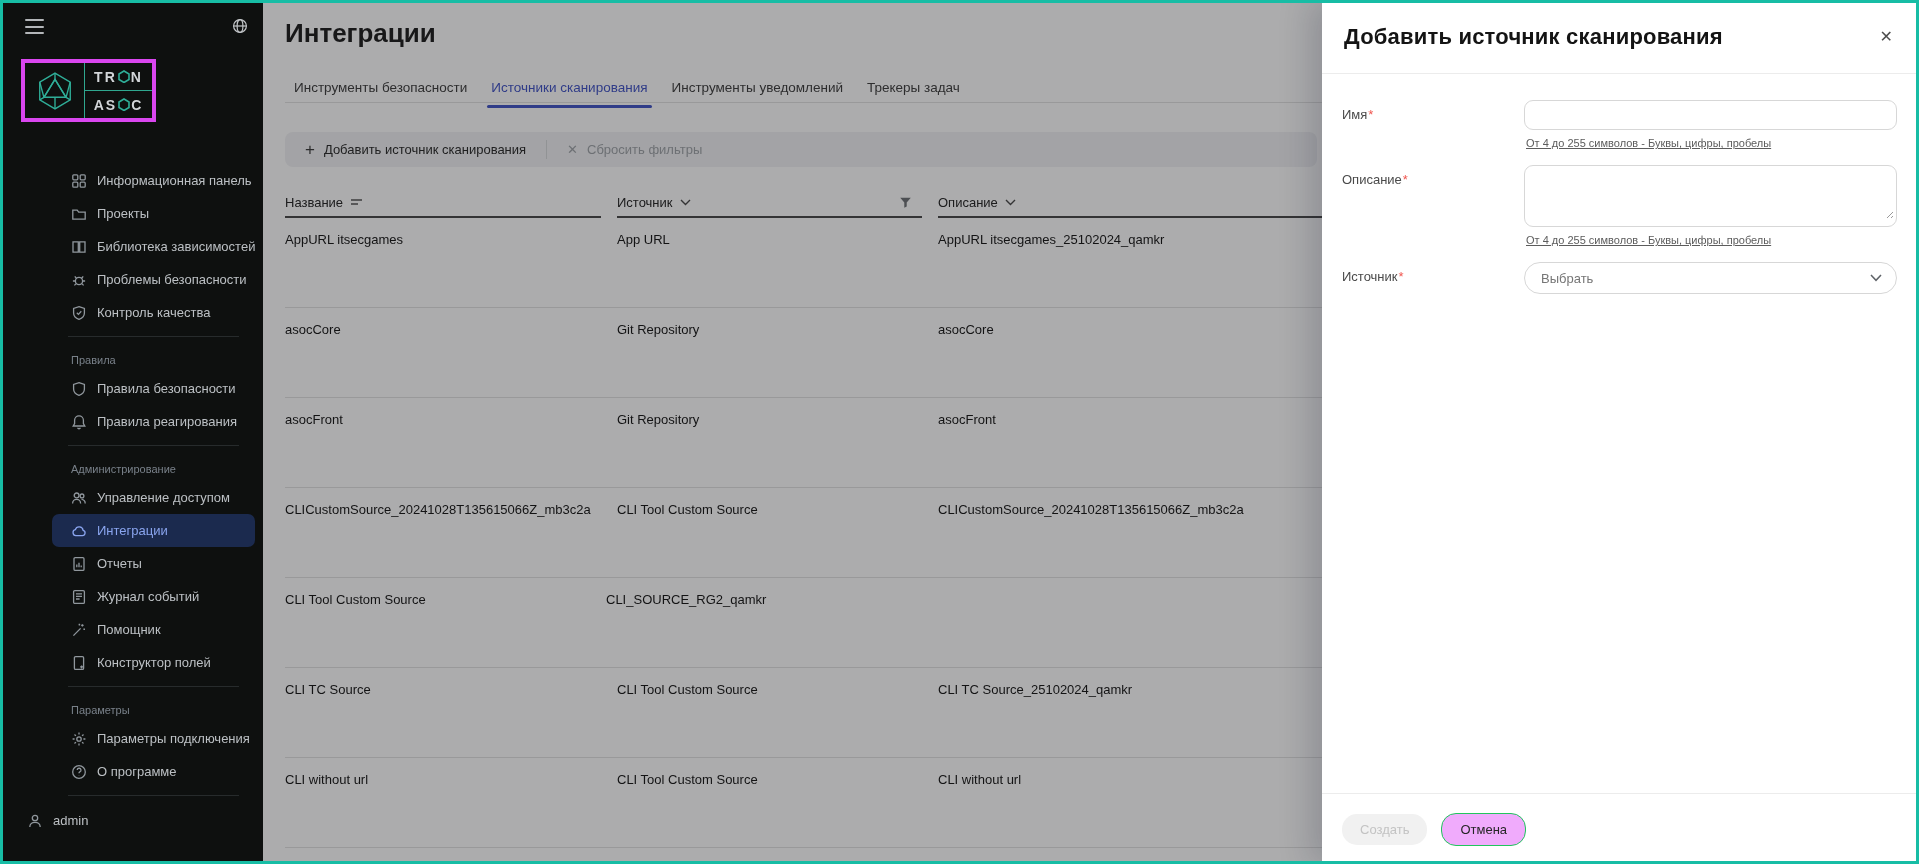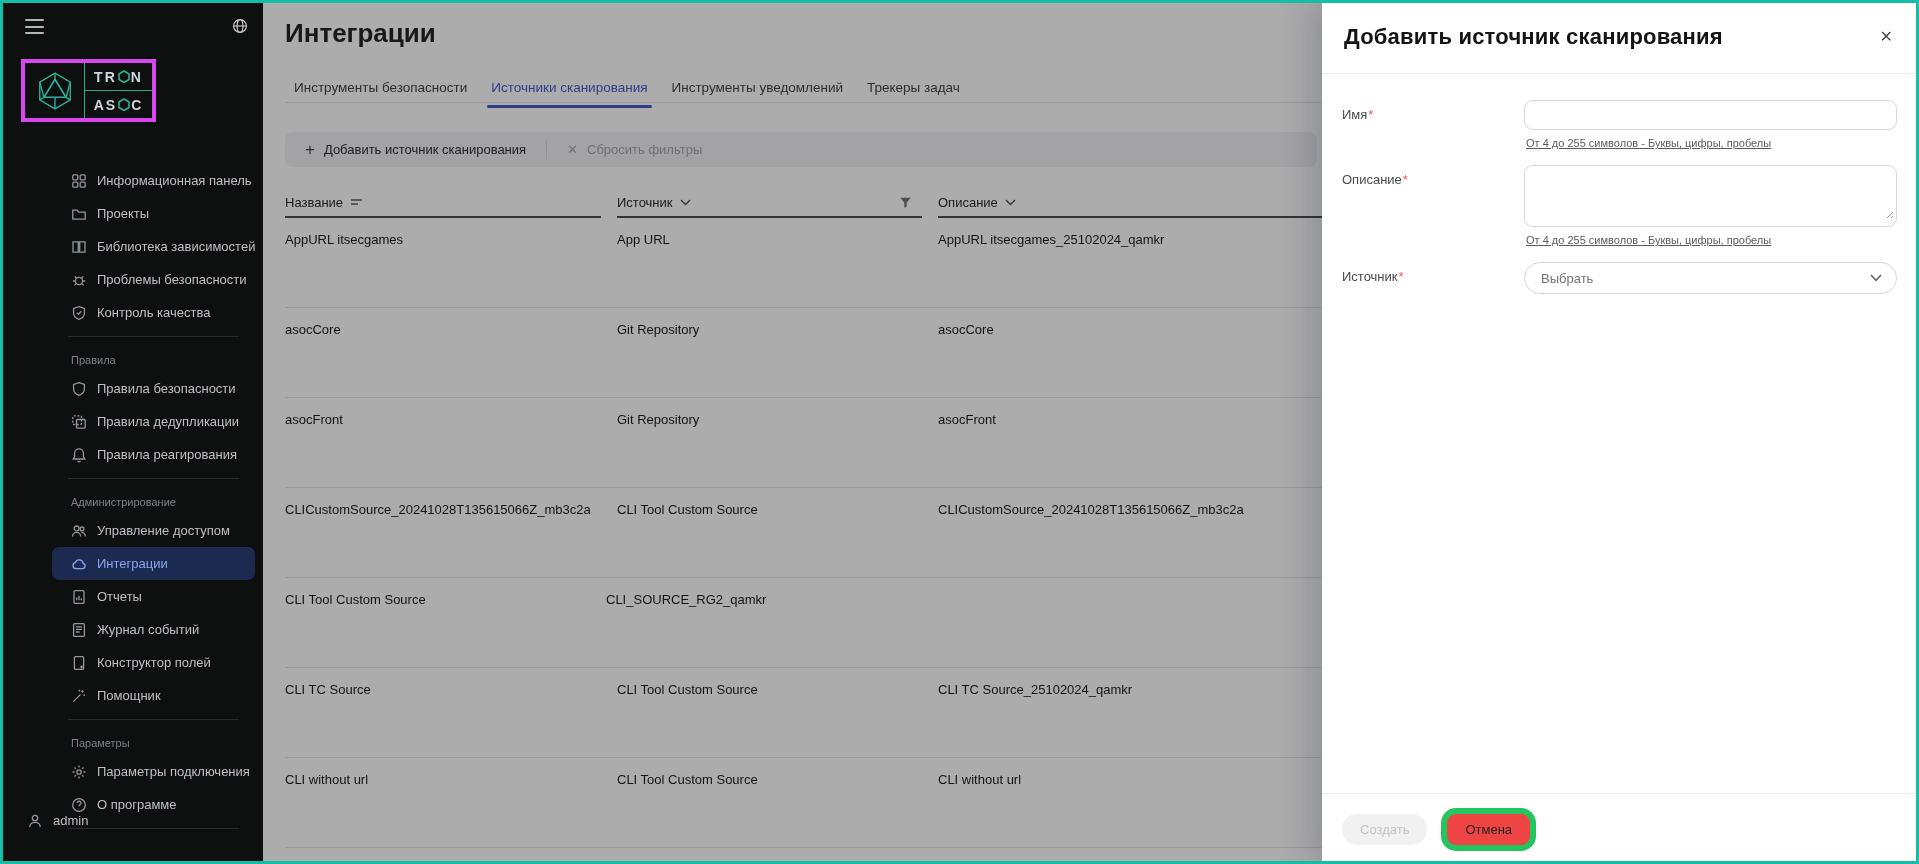--- a/index.html
+++ b/index.html
@@ -84,21 +84,21 @@
     background:repeating-linear-gradient(135deg,transparent,transparent 2px,#9a9a9a 2px,#9a9a9a 3px);
     clip-path:polygon(100% 0,100% 100%,0 100%);}
   .hint{font-size:11px;color:#5c5c5c;margin-top:7px;padding-left:2px;text-decoration:underline;}
   .f-select{width:100%;height:32px;border:1px solid #d7d7d7;border-radius:16px;display:flex;align-items:center;
     justify-content:space-between;padding:0 14px 0 16px;font-size:13px;color:#767676;cursor:pointer;background:#fff;}
   .f-select svg{color:#5f6368;}
   .modal-footer{position:absolute;left:0;right:0;bottom:0;height:71px;border-top:1px solid #ececec;
     display:flex;align-items:center;gap:14px;padding:0 20px;background:#fff;}
   .btn{font-size:13px;border-radius:15px;padding:8px 18px;cursor:pointer;border:none;font-family:"Liberation Sans",sans-serif;}
   .btn-primary[disabled]{background:#f1f1f1;color:#c3c3c3;cursor:default;}
-  .btn-cancel{background:#ef4444;border:6px solid #22c55e;color:#262626;}
+  .btn-cancel{background:#f0abfc;border:1px solid #22c55e;color:#262626;}
 </style>
 </head>
 <body>
 
 <div class="viewport">
 
   <div class="sidebar">
     <div class="burger">
         <span></span>
         <span></span>
@@ -186,27 +186,20 @@
       <div class="nav-div"></div>
       <div class="nav-label">Правила</div>
       <div class="nav-item">
         <svg width="16" height="16" viewBox="0 0 16 16" fill="none" stroke="currentColor" stroke-width="1.3">
             <path d="M8 1.6l5.4 1.9v4.4c0 3.3-2.4 5.4-5.4 6.5-3-1.1-5.4-3.2-5.4-6.5V3.5z"></path>
           </svg>
         <span>Правила безопасности</span>
       </div>
       <div class="nav-item">
         <svg width="16" height="16" viewBox="0 0 16 16" fill="none" stroke="currentColor" stroke-width="1.3">
-            <rect x="5.5" y="5.5" width="8.7" height="8.7" rx="1"></rect>
-            <rect x="1.8" y="1.8" width="8.7" height="8.7" rx="1" stroke-dasharray="2 1.6"></rect>
-          </svg>
-        <span>Правила дедупликации</span>
-      </div>
-      <div class="nav-item">
-        <svg width="16" height="16" viewBox="0 0 16 16" fill="none" stroke="currentColor" stroke-width="1.3">
             <path d="M8 1.8a4.4 4.4 0 0 1 4.4 4.4v3.4l1.4 2.4H2.2l1.4-2.4V6.2A4.4 4.4 0 0 1 8 1.8z"></path>
             <path d="M6.6 13.8a1.5 1.5 0 0 0 2.8 0"></path>
           </svg>
         <span>Правила реагирования</span>
       </div>
 
       <div class="nav-div"></div>
       <div class="nav-label">Администрирование</div>
       <div class="nav-item">
         <svg width="16" height="16" viewBox="0 0 16 16" fill="none" stroke="currentColor" stroke-width="1.3">
@@ -232,31 +225,31 @@
       </div>
       <div class="nav-item">
         <svg width="16" height="16" viewBox="0 0 16 16" fill="none" stroke="currentColor" stroke-width="1.3">
             <rect x="2.6" y="1.6" width="10.8" height="12.8" rx="1.2"></rect>
             <path d="M5 4.8h6M5 7.4h6M5 10h3.6"></path>
           </svg>
         <span>Журнал событий</span>
       </div>
       <div class="nav-item">
         <svg width="16" height="16" viewBox="0 0 16 16" fill="none" stroke="currentColor" stroke-width="1.3">
+            <path d="M2.4 13.6l7.2-7.2"></path>
+            <path d="M11.4 2.2v2.4M10.2 3.4h2.4M13.2 6.4v1.6M12.4 7.2H14M8.4 1.8v1.6M7.6 2.6h1.6"></path>
+          </svg>
+        <span>Помощник</span>
+      </div>
+      <div class="nav-item">
+        <svg width="16" height="16" viewBox="0 0 16 16" fill="none" stroke="currentColor" stroke-width="1.3">
             <rect x="3.4" y="1.6" width="9.2" height="12.8" rx="1.2"></rect>
             <path d="M10.6 10.4v3M9.1 11.9h3"></path>
           </svg>
         <span>Конструктор полей</span>
-      </div>
-      <div class="nav-item">
-        <svg width="16" height="16" viewBox="0 0 16 16" fill="none" stroke="currentColor" stroke-width="1.3">
-            <path d="M2.4 13.6l7.2-7.2"></path>
-            <path d="M11.4 2.2v2.4M10.2 3.4h2.4M13.2 6.4v1.6M12.4 7.2H14M8.4 1.8v1.6M7.6 2.6h1.6"></path>
-          </svg>
-        <span>Помощник</span>
       </div>
 
       <div class="nav-div"></div>
       <div class="nav-label">Параметры</div>
       <div class="nav-item">
         <svg width="16" height="16" viewBox="0 0 16 16" fill="none" stroke="currentColor" stroke-width="1.3">
             <circle cx="8" cy="8" r="2.2"></circle>
             <path d="M8 1.6v2M8 12.4v2M1.6 8h2M12.4 8h2M3.5 3.5l1.4 1.4M11.1 11.1l1.4 1.4M12.5 3.5l-1.4 1.4M4.9 11.1l-1.4 1.4"></path>
           </svg>
         <span>Параметры подключения</span>

